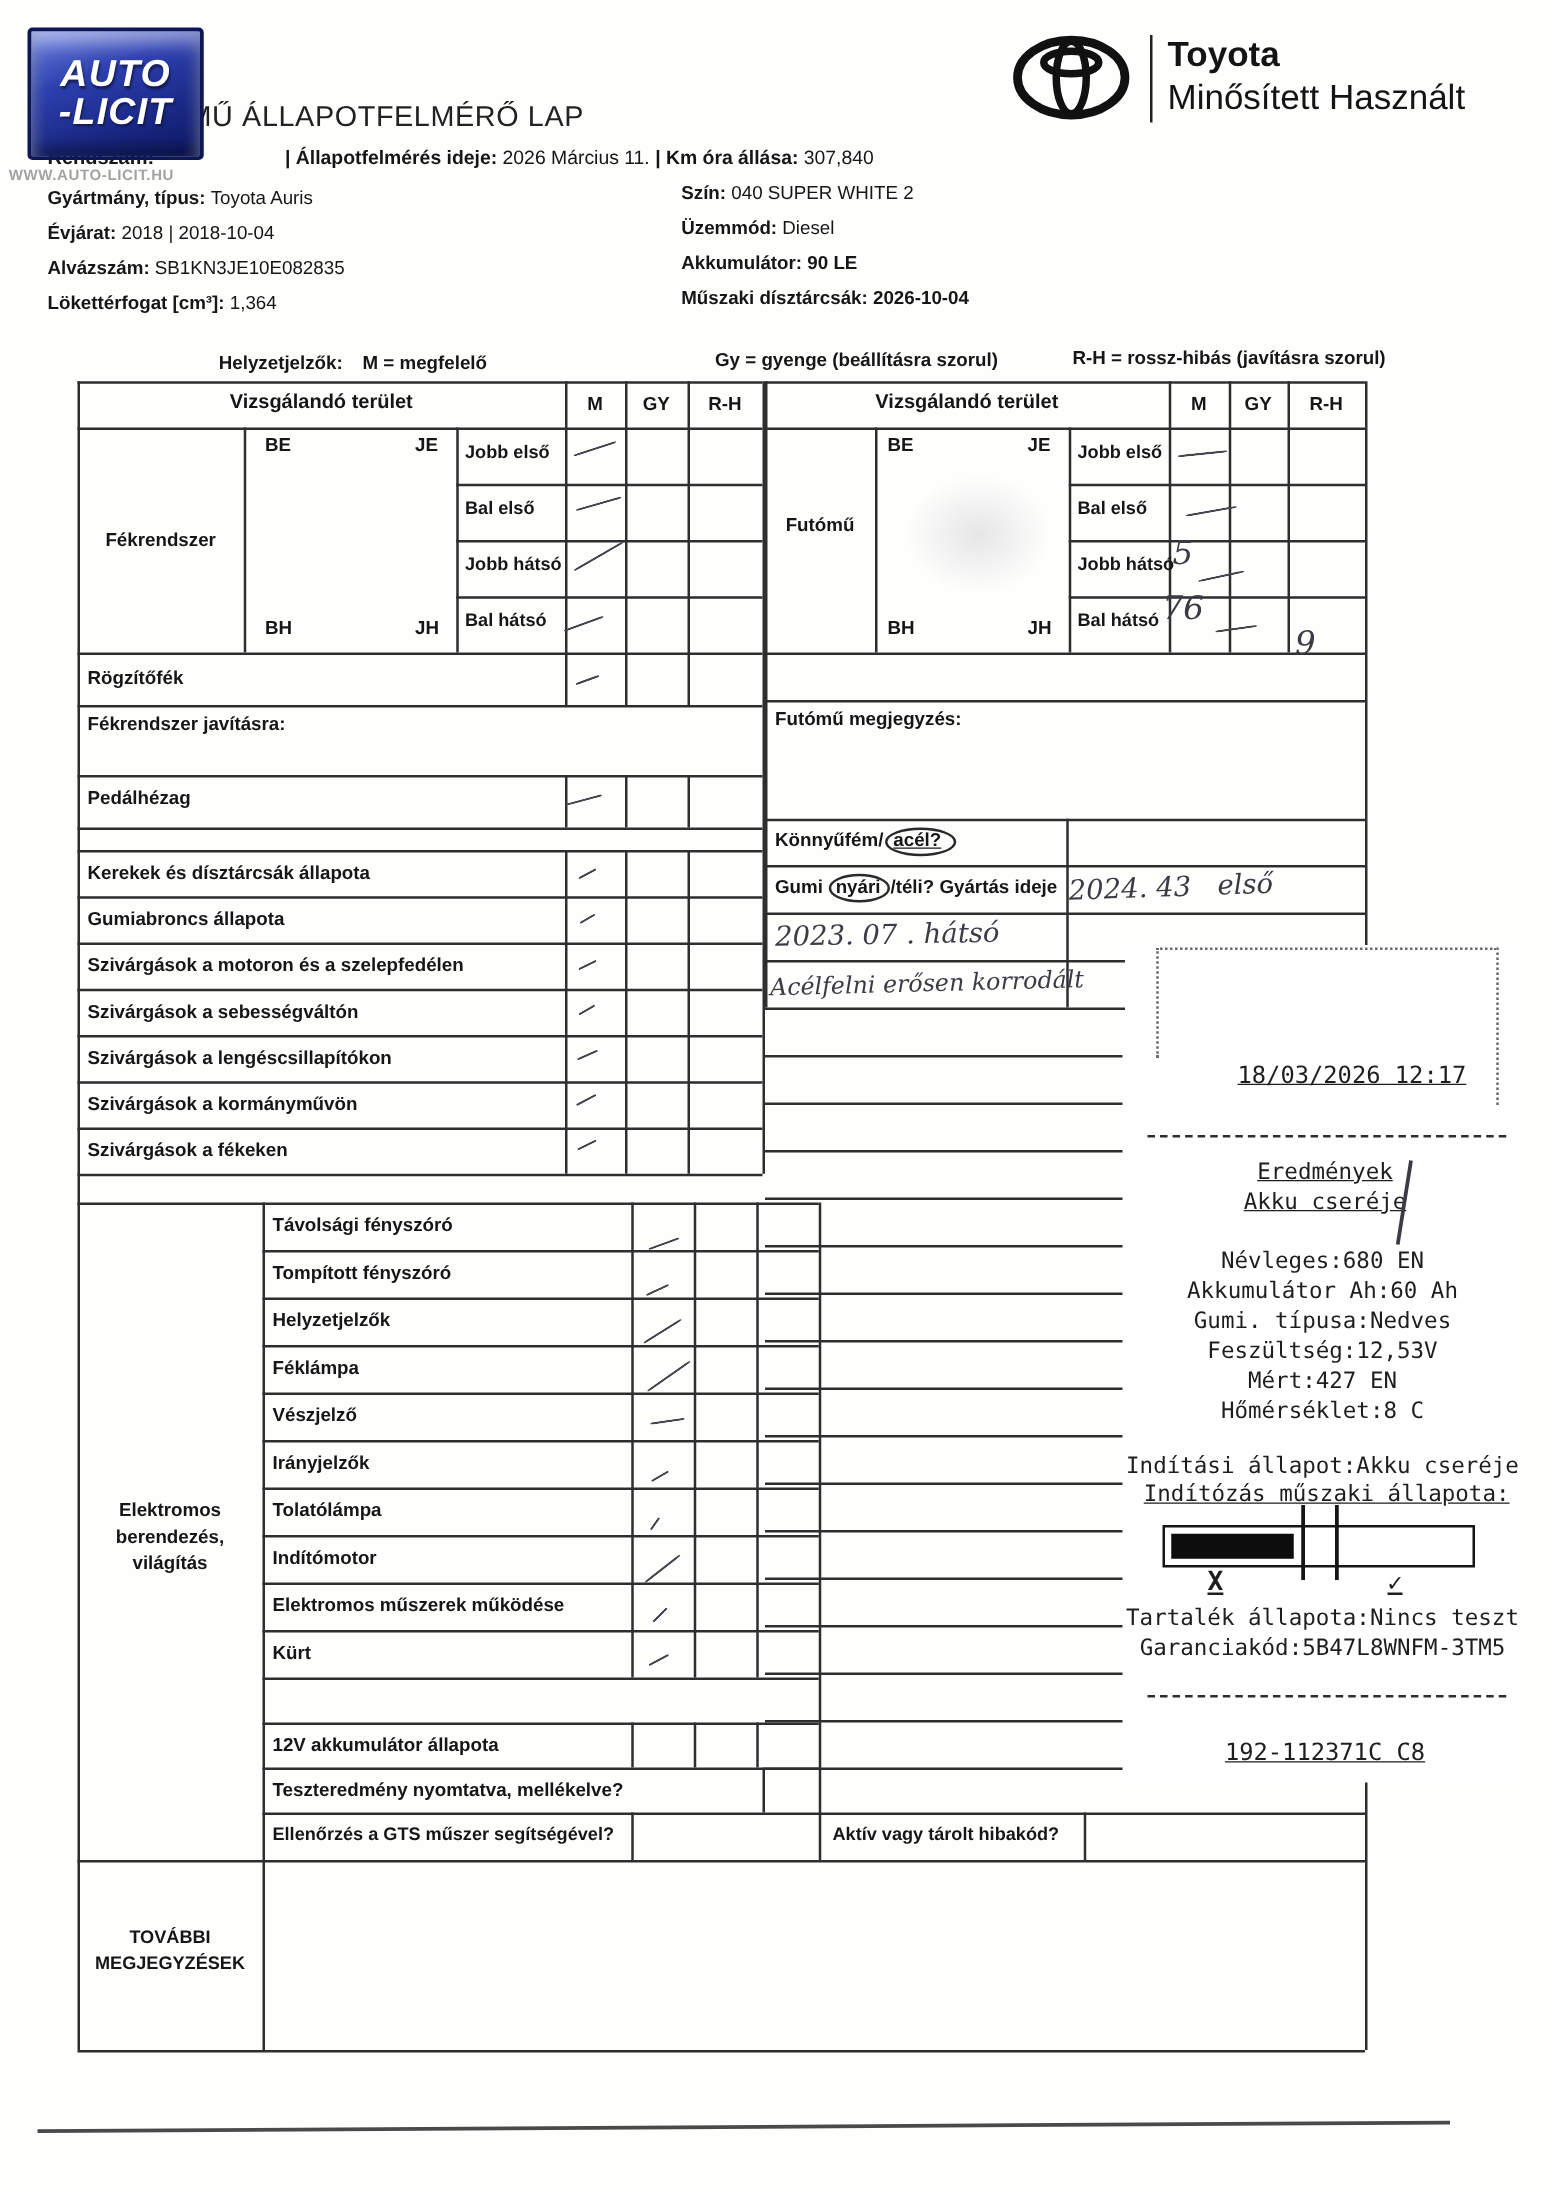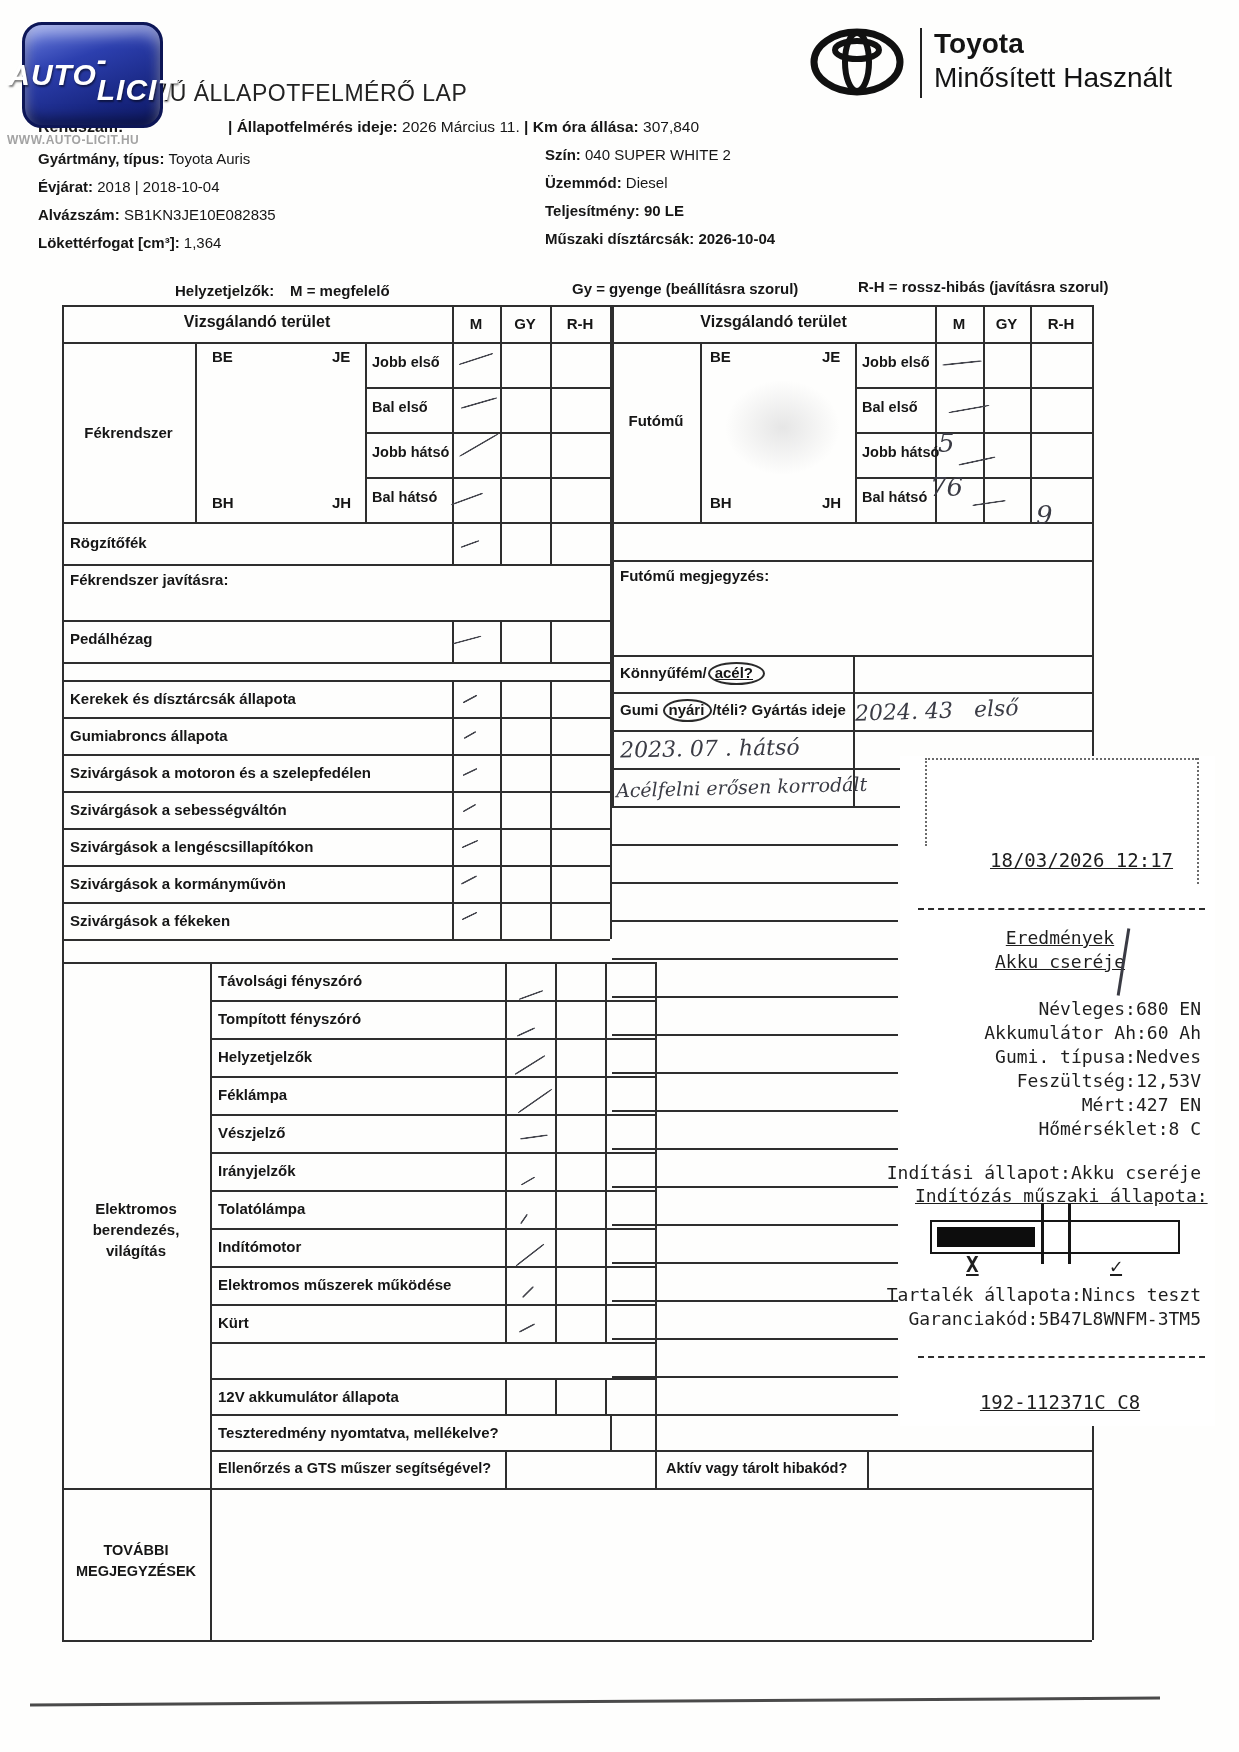--- a/index.html
+++ b/index.html
@@ -7,31 +7,31 @@
         font-family:"Liberation Sans",sans-serif;color:#1b1b1b;}
   .h{position:absolute;height:2px;background:#2e2e2e;}
   .v{position:absolute;width:2px;background:#2e2e2e;}
   .t{position:absolute;font:700 15px "Liberation Sans",sans-serif;color:#161616;white-space:nowrap;}
   .r{font-weight:400;}
   .ctr{text-align:center;white-space:normal;}
   .sm{font-size:14.5px;}
   .mk{position:absolute;border-top:2.6px solid #44454d;border-radius:30%/100%;}
   .hw{position:absolute;font:italic 400 22px "DejaVu Serif",serif;color:#3a3b44;white-space:pre;}
   .rc{position:absolute;font:400 18px/1.1 "DejaVu Sans Mono",monospace;color:#1e1e1e;white-space:pre;text-decoration:underline;}
-  .rrow{position:absolute;left:915px;width:286px;display:flex;justify-content:flex-end;
+  .rrow{position:absolute;left:915px;width:286px;display:flex;justify-content:center;
         font:400 18px "DejaVu Sans Mono",monospace;color:#1e1e1e;white-space:pre;}
   .dt{position:absolute;border-top:2px dotted #6b6b6b;}
   .dtv{position:absolute;border-left:2px dotted #6b6b6b;}
   .dash{position:absolute;border-top:2px dashed #2d2d2d;}
   .circ{border:2px solid #2a2a2a;border-radius:50%;padding:0 10px 2px 5px;margin-left:1px;text-decoration:underline;}
   .circ2{border:2px solid #2a2a2a;border-radius:50%;padding:0 6px 2px 4px;}
-  .logo{position:absolute;left:22px;top:22px;width:135px;height:100px;border-radius:20px;
+  .logo{position:absolute;left:22px;top:22px;width:135px;height:100px;border-radius:4px;
         background:linear-gradient(160deg,#6b7fe0 0%,#2c3fae 35%,#17257f 75%,#0f1a66 100%);
         border:3px solid #0d1656;box-shadow:inset 0 10px 14px rgba(255,255,255,.45), inset 0 -8px 12px rgba(0,0,0,.35);
-        display:flex;flex-direction:row;align-items:center;justify-content:center;z-index:5;}
+        display:flex;flex-direction:column;align-items:center;justify-content:center;z-index:5;}
   .logo span{font:italic 900 30px "Liberation Sans",sans-serif;color:#fff;line-height:30px;
         text-shadow:1px 2px 2px rgba(0,0,0,.5);letter-spacing:1px;}
   .smudge{position:absolute;background:radial-gradient(closest-side,rgba(110,110,115,.17),rgba(110,110,115,0));}
 </style>
 </head>
 <body>
 
 <div class="page">
 
   <div class="t r" style="left:150px;top:80px;font-size:23px;letter-spacing:.5px;color:#222">MŰ ÁLLAPOTFELMÉRŐ LAP</div>
@@ -71,21 +71,21 @@
     <span>Lökettérfogat [cm³]:</span>
     <span class="r">1,364</span></div>
 
   <div class="t" style="left:545px;top:146px">
     <span>Szín:</span>
     <span class="r">040 SUPER WHITE 2</span></div>
   <div class="t" style="left:545px;top:174px">
     <span>Üzemmód:</span>
     <span class="r">Diesel</span></div>
   <div class="t" style="left:545px;top:202px">
-    <span>Teljesítmény:</span>
+    <span>Akkumulátor:</span>
     <span>90 LE</span></div>
   <div class="t" style="left:545px;top:230px">
     <span>Műszaki dísztárcsák:</span>
     <span>2026-10-04</span></div>
 
   <div class="t" style="left:175px;top:282px">Helyzetjelzők:</div>
   <div class="t" style="left:290px;top:282px">M = megfelelő</div>
   <div class="t" style="left:572px;top:280px">Gy = gyenge (beállításra szorul)</div>
   <div class="t" style="left:858px;top:278px">R-H = rossz-hibás (javításra szorul)</div>
 

